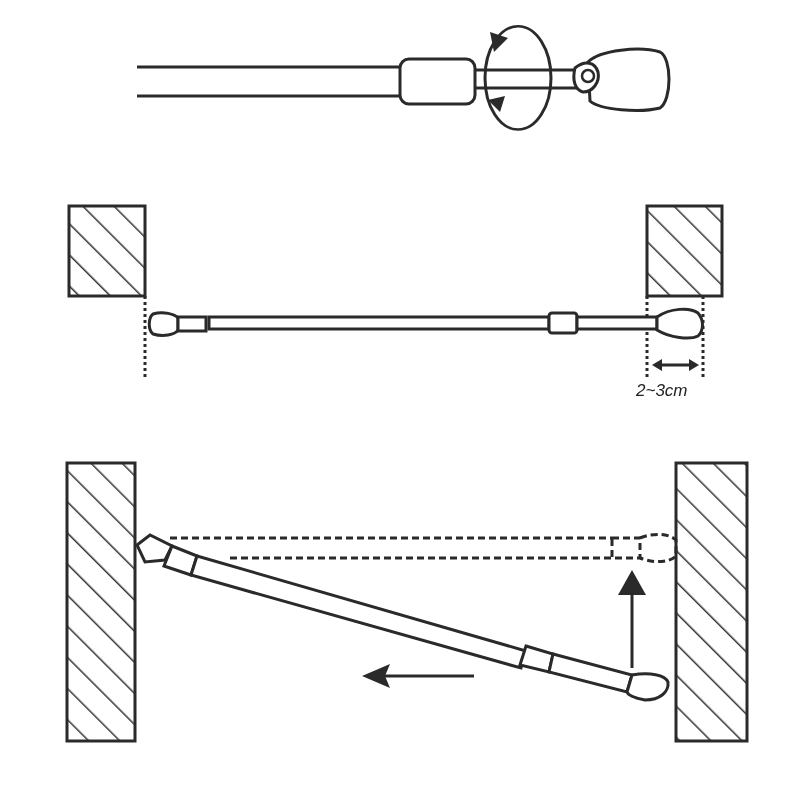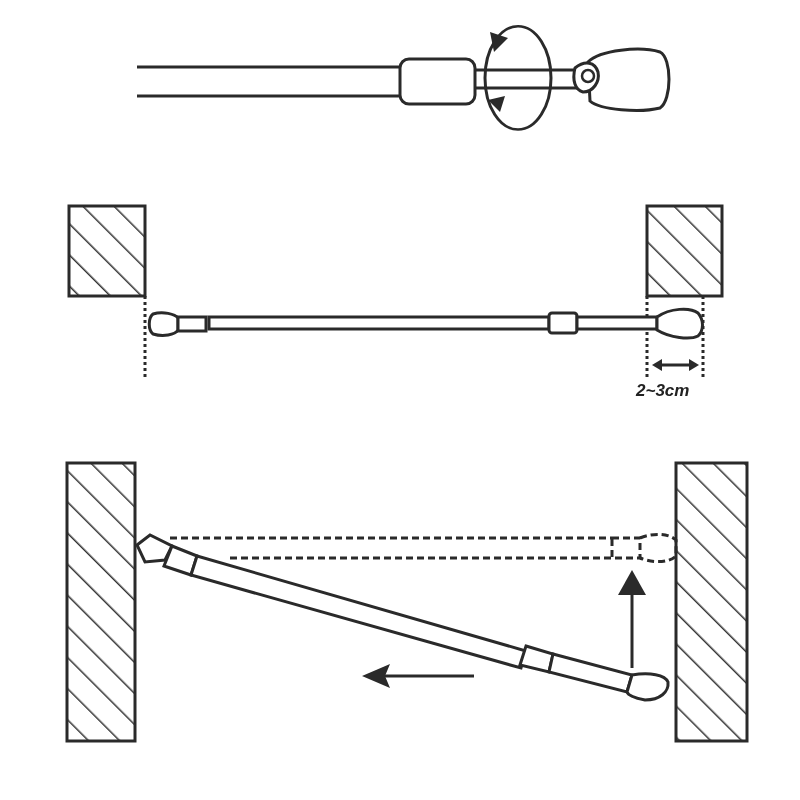--- a/index.html
+++ b/index.html
@@ -1,18 +1,18 @@
 <!DOCTYPE html>
 <html><head>
   <meta charset="utf-8">
   <style>
     html, body { margin: 0; padding: 0; background: #ffffff; }
     body { width: 800px; height: 800px; overflow: hidden; position: relative; font-family: "Liberation Sans", sans-serif; }
     #diagram { position: absolute; left: 0; top: 0; width: 800px; height: 800px; }
-    .label-text { position: absolute; font-family: "Liberation Sans", sans-serif; font-style: italic; font-size: 17px; color: #222; font-weight: bold; }
+    .label-text { position: absolute; font-family: "Liberation Sans", sans-serif; font-style: italic; font-size: 17px; color: #222; }
   </style>
 </head>
 <body>
 
 <svg id="diagram" viewBox="0 0 800 800" xmlns="http://www.w3.org/2000/svg">
   <defs>
     <pattern id="hatch" patternUnits="userSpaceOnUse" width="22" height="22" patternTransform="rotate(-45)">
       <line x1="0" y1="0" x2="0" y2="22" stroke="#333" stroke-width="3"></line>
     </pattern>
     <marker id="arrowHead" markerWidth="10" markerHeight="10" refX="5" refY="5" orient="auto">

